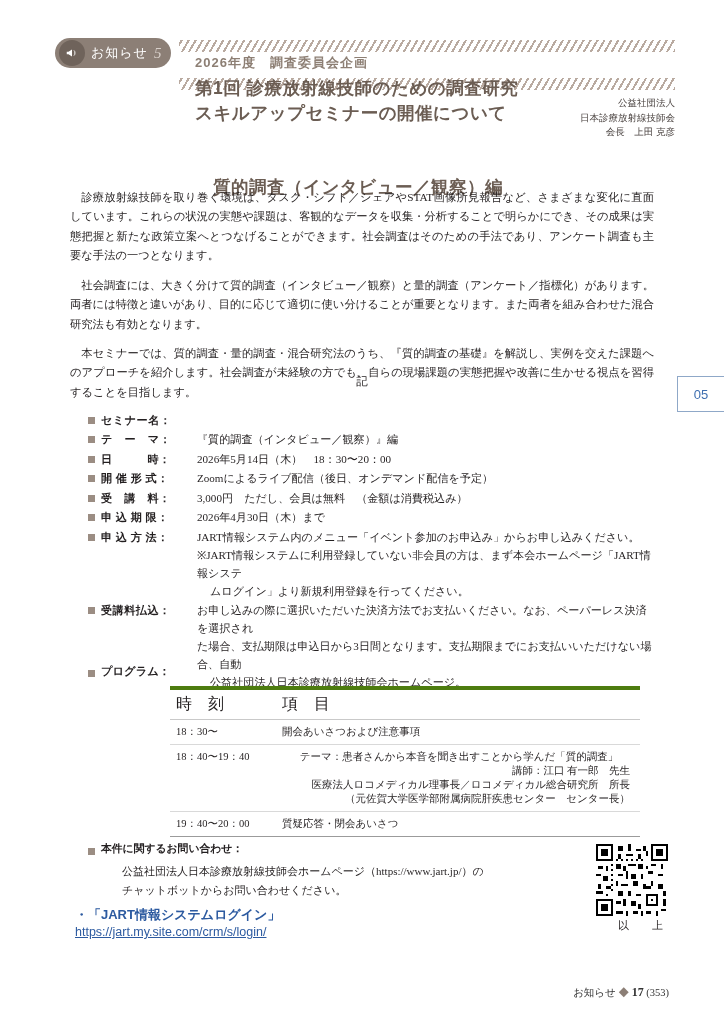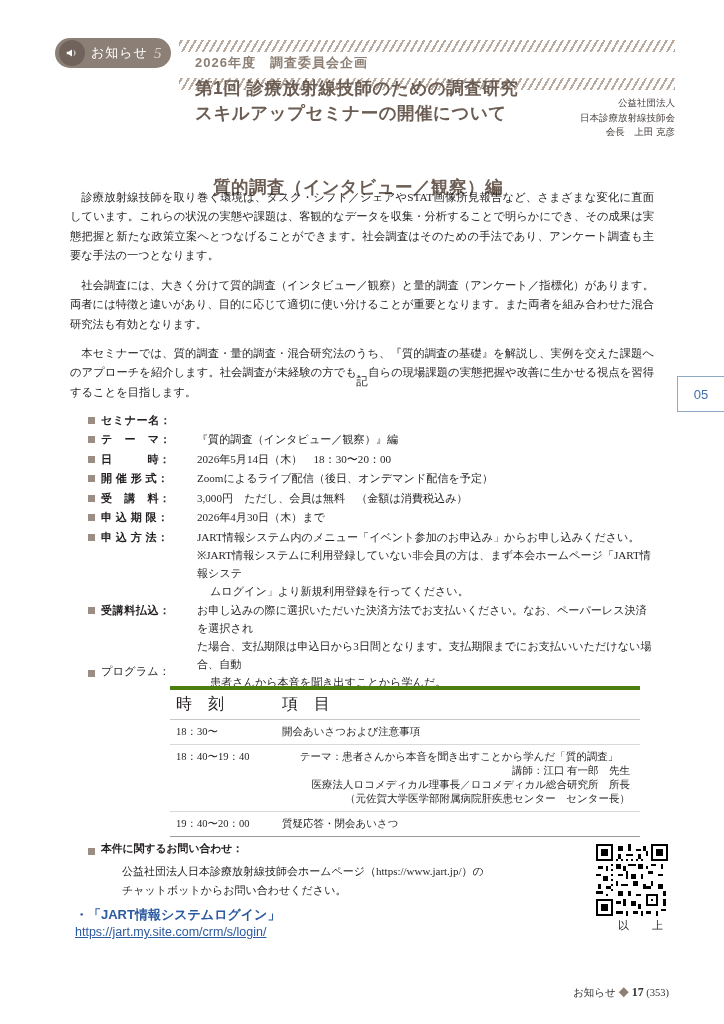--- a/index.html
+++ b/index.html
@@ -100,21 +100,21 @@
   .dlabel{
     flex:none;width:96px;font-weight:bold;letter-spacing:0.5px;
   }
   .dval{flex:1;}
   .dval .sub{display:block;padding-left:0;}
   .dval .indent{display:block;padding-left:13px;}
 
   
   .prog-head{
     position:absolute;left:88px;top:664px;
-    display:flex;align-items:center;font-size:11.3px;font-weight:normal;
+    display:flex;align-items:center;font-size:11.3px;font-weight:bold;
   }
   .prog-head .sq{margin-top:3px;}
   table.prog{
     position:absolute;left:170px;top:686px;width:470px;
     border-collapse:collapse;font-size:10.5px;
   }
   table.prog th,table.prog td{
     padding:5px 4px;vertical-align:top;text-align:left;font-weight:normal;
   }
   table.prog thead th{
@@ -258,21 +258,21 @@
           <span class="sub">※JART情報システムに利用登録していない非会員の方は、まず本会ホームページ「JART情報システ</span>
           <span class="indent">ムログイン」より新規利用登録を行ってください。</span>
         </span>
       </div>
       <div class="drow">
         <span class="sq"></span>
         <span class="dlabel">受講料払込：</span>
         <span class="dval">
           <span class="sub">お申し込みの際に選択いただいた決済方法でお支払いください。なお、ペーパーレス決済を選択され</span>
           <span class="sub">た場合、支払期限は申込日から3日間となります。支払期限までにお支払いいただけない場合、自動</span>
-          <span class="indent">患者さんから本音を聞き出すことから学んだ。</span>
+          <span class="indent">公益社団法人日本診療放射線技師会ホームページ。</span>
         </span>
       </div>
     </div>
 
   <div class="prog-head">
     <span class="sq"></span>
     <span>プログラム：</span>
   </div>
   <table class="prog">
     <thead>

